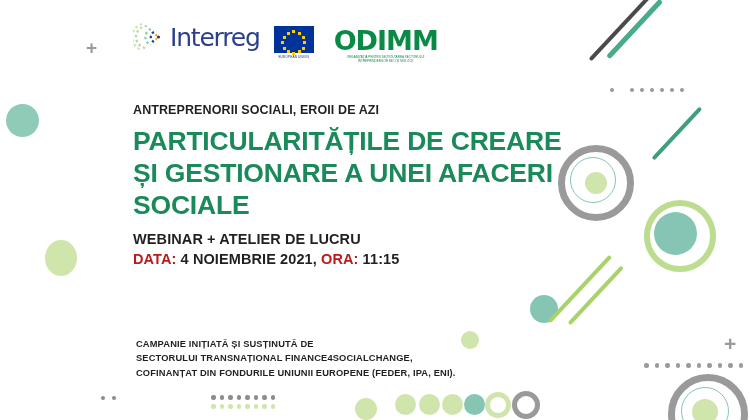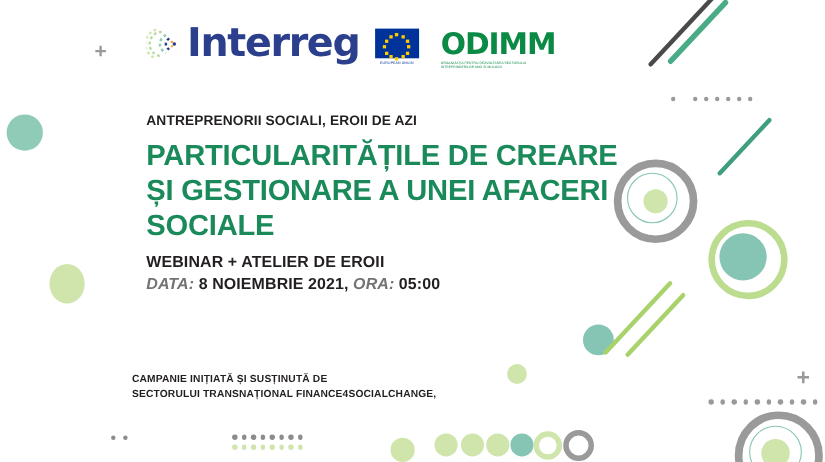--- a/index.html
+++ b/index.html
@@ -55,22 +55,22 @@
   }
   .interreg-mark {
     position: relative;
     width: 34px;
     height: 30px;
     margin-right: 3px;
     flex: none;
   }
   .interreg-word {
     font-family: "DejaVu Sans", sans-serif;
-    font-weight: bold;
-    font-size: 36px;
+    font-weight: normal;
+    font-size: 25px;
     letter-spacing: -1.2px;
     color: #2b3f8c;
     line-height: 1;
   }
   .interreg-sub {
     font-family: "DejaVu Sans", sans-serif;
     font-weight: bold;
     font-size: 13.5px;
     color: #2b3f8c;
     line-height: 1.1;
@@ -111,20 +111,21 @@
     color: #003399;
     text-align: center;
     margin-top: 2px;
     letter-spacing: 0.1px;
     white-space: nowrap;
   }
   
   #odimm-block {
     margin-left: 14px;
     margin-top: 5px;
+    text-align: center;
   }
   .odimm-word {
     font-family: "DejaVu Sans", sans-serif;
     font-weight: bold;
     font-size: 27px;
     color: #0b8a46;
     letter-spacing: -1px;
     line-height: 1;
   }
   .odimm-sub {
@@ -166,24 +167,24 @@
     top: 229px;
     z-index: 5;
   }
   .event-line {
     font-size: 14.5px;
     font-weight: bold;
     color: #231f20;
     line-height: 1.4;
     letter-spacing: 0.1px;
   }
-  .lbl-green { color: #737373; font-style: italic; }
+  .lbl-green { color: #b91c1c; }
   #footer-block {
     position: absolute;
-    left: 120px;
+    left: 136px;
     top: 337px;
     z-index: 5;
   }
   .footer-line {
     font-size: 9.3px;
     font-weight: bold;
     color: #231f20;
     line-height: 1.55;
     letter-spacing: 0.15px;
   }
@@ -329,27 +330,28 @@
       <div class="odimm-sub">ORGANIZAȚIA PENTRU DEZVOLTAREA SECTORULUI ÎNTREPRINDERILOR MICI ȘI MIJLOCII</div>
     </div>
 
   </div>
 
   <div id="kicker">ANTREPRENORII SOCIALI, EROII DE AZI</div>
 
   <div id="headline">PARTICULARITĂȚILE DE CREARE ȘI GESTIONARE A UNEI AFACERI SOCIALE</div>
 
   <div id="event-block">
-    <div class="event-line">WEBINAR + ATELIER DE EROII</div>
+    <div class="event-line">WEBINAR + ATELIER DE LUCRU</div>
     <div class="event-line">
       <span class="lbl-green">DATA:</span>
-      <span>8 NOIEMBRIE 2021,</span>
+      <span>4 NOIEMBRIE 2021,</span>
       <span class="lbl-green">ORA:</span>
-      <span>05:00</span>
+      <span>11:15</span>
     </div>
   </div>
 
   <div id="footer-block">
     <div class="footer-line">CAMPANIE INIȚIATĂ  ȘI SUSȚINUTĂ DE</div>
     <div class="footer-line">SECTORULUI TRANSNAȚIONAL  FINANCE4SOCIALCHANGE,</div>
+    <div class="footer-line">COFINANȚAT DIN FONDURILE UNIUNII EUROPENE (FEDER, IPA, ENI).</div>
   </div>
 
 </div>
 
 </body></html>

